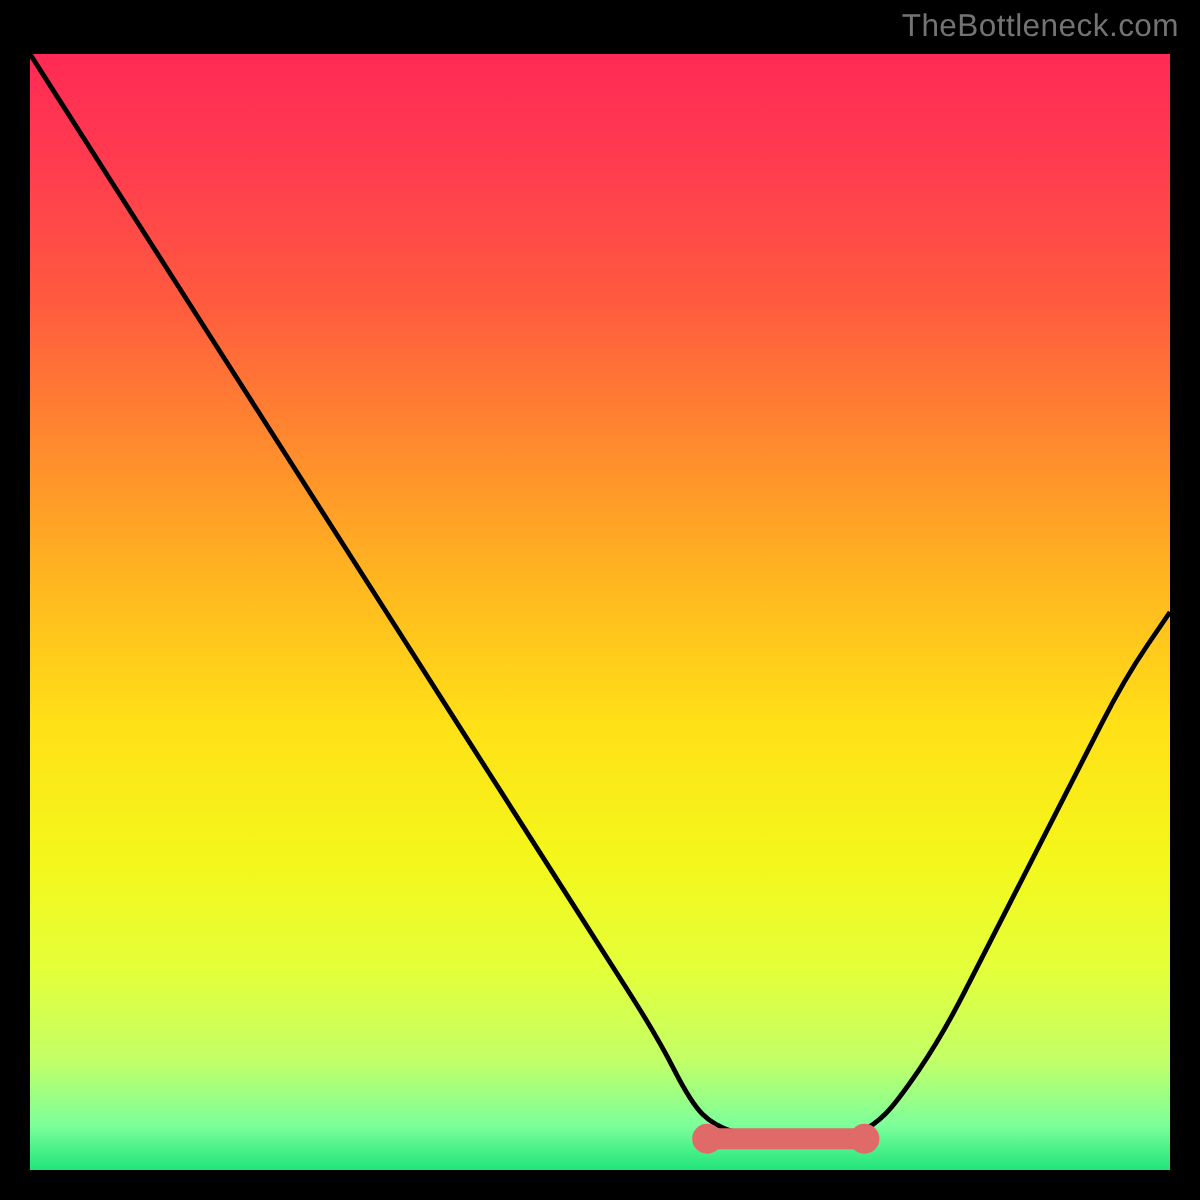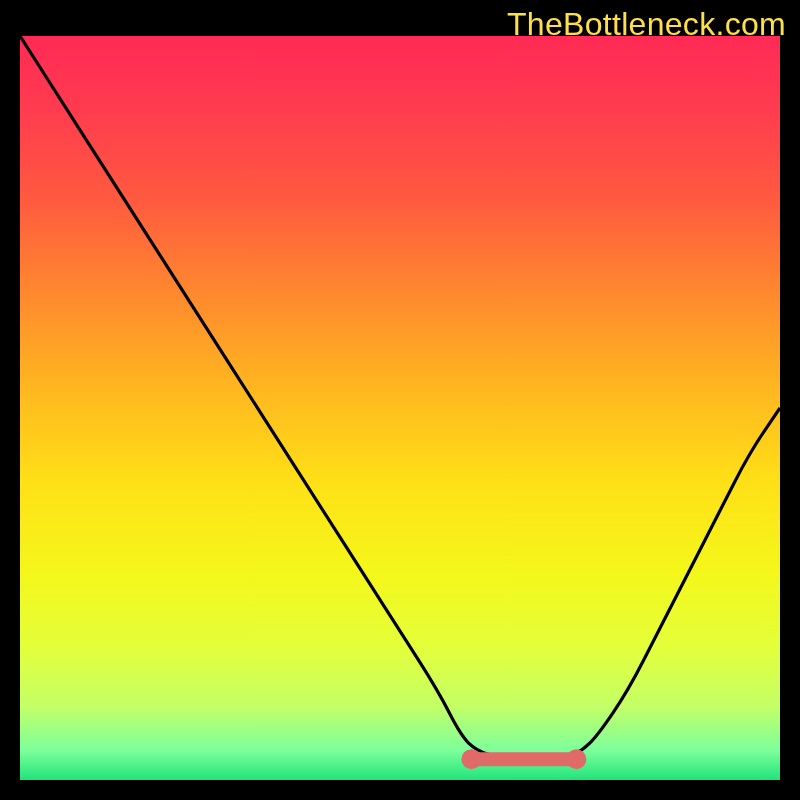--- a/index.html
+++ b/index.html
@@ -14,22 +14,22 @@
     position: relative;
     width: 800px;
     height: 800px;
     background: #000;
   }
   .watermark {
     position: absolute;
     top: 6px;
     right: 14px;
     font-family: Arial, Helvetica, sans-serif;
-    font-size: 32px;
-    color: #fde047;
+    font-size: 21px;
+    color: #737373;
     letter-spacing: 0.3px;
     z-index: 50;
     user-select: none;
   }
   .plot-area {
     position: absolute;
     left: 20px;
     top: 36px;
     width: 760px;
     height: 744px;

